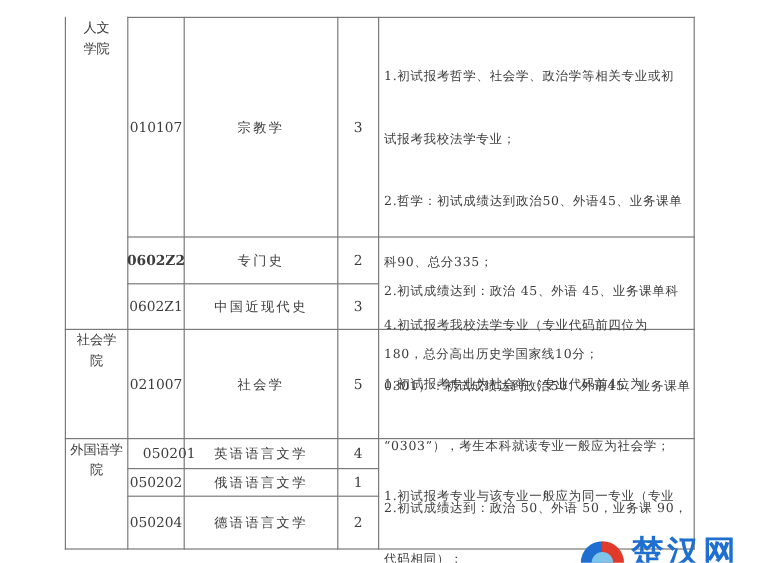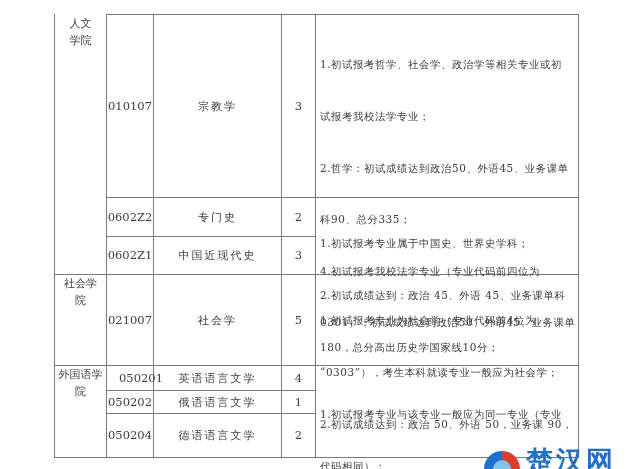--- a/index.html
+++ b/index.html
@@ -62,30 +62,29 @@
     <div>1.初试报考哲学、社会学、政治学等相关专业或初</div>
     <div>试报考我校法学专业；</div>
     <div>2.哲学：初试成绩达到政治50、外语45、业务课单</div>
     <div>科90、总分335；</div>
     <div>4.初试报考我校法学专业（专业代码前四位为</div>
     <div>0301）：初试成绩达到政治50、外语45、业务课单</div>
     
     
   </div>
 
-  <div class="cell num" style="left:107px;top:198px;width:46px;height:38px;">0602Z2</div>
+  <div class="cell num" style="left:107px;top:198px;width:46px;height:38px;font-weight:bold;">0602Z2</div>
   <div class="cell" style="left:154px;top:198px;width:127px;height:38px;letter-spacing:2px;">专门史</div>
   <div class="cell num" style="left:282px;top:198px;width:33px;height:38px;">2</div>
 
   <div class="cell num" style="left:107px;top:237px;width:46px;height:37px;">0602Z1</div>
   <div class="cell" style="left:154px;top:237px;width:127px;height:37px;letter-spacing:2px;">中国近现代史</div>
   <div class="cell num" style="left:282px;top:237px;width:33px;height:37px;">3</div>
 
   <div class="req" style="left:320px;top:201px;width:258px;">
-    <div>1.初试报考专业属于中国史、世界史学科；</div>
     <div>2.初试成绩达到：政治 45、外语 45、业务课单科</div>
     <div>180，总分高出历史学国家线10分；</div>
   </div>
 
   <div class="college" style="left:55px;top:275px;width:51px;height:90px;">
     <div>
       <span>社会学</span>
       <span>院</span>
     </div>
   </div>

